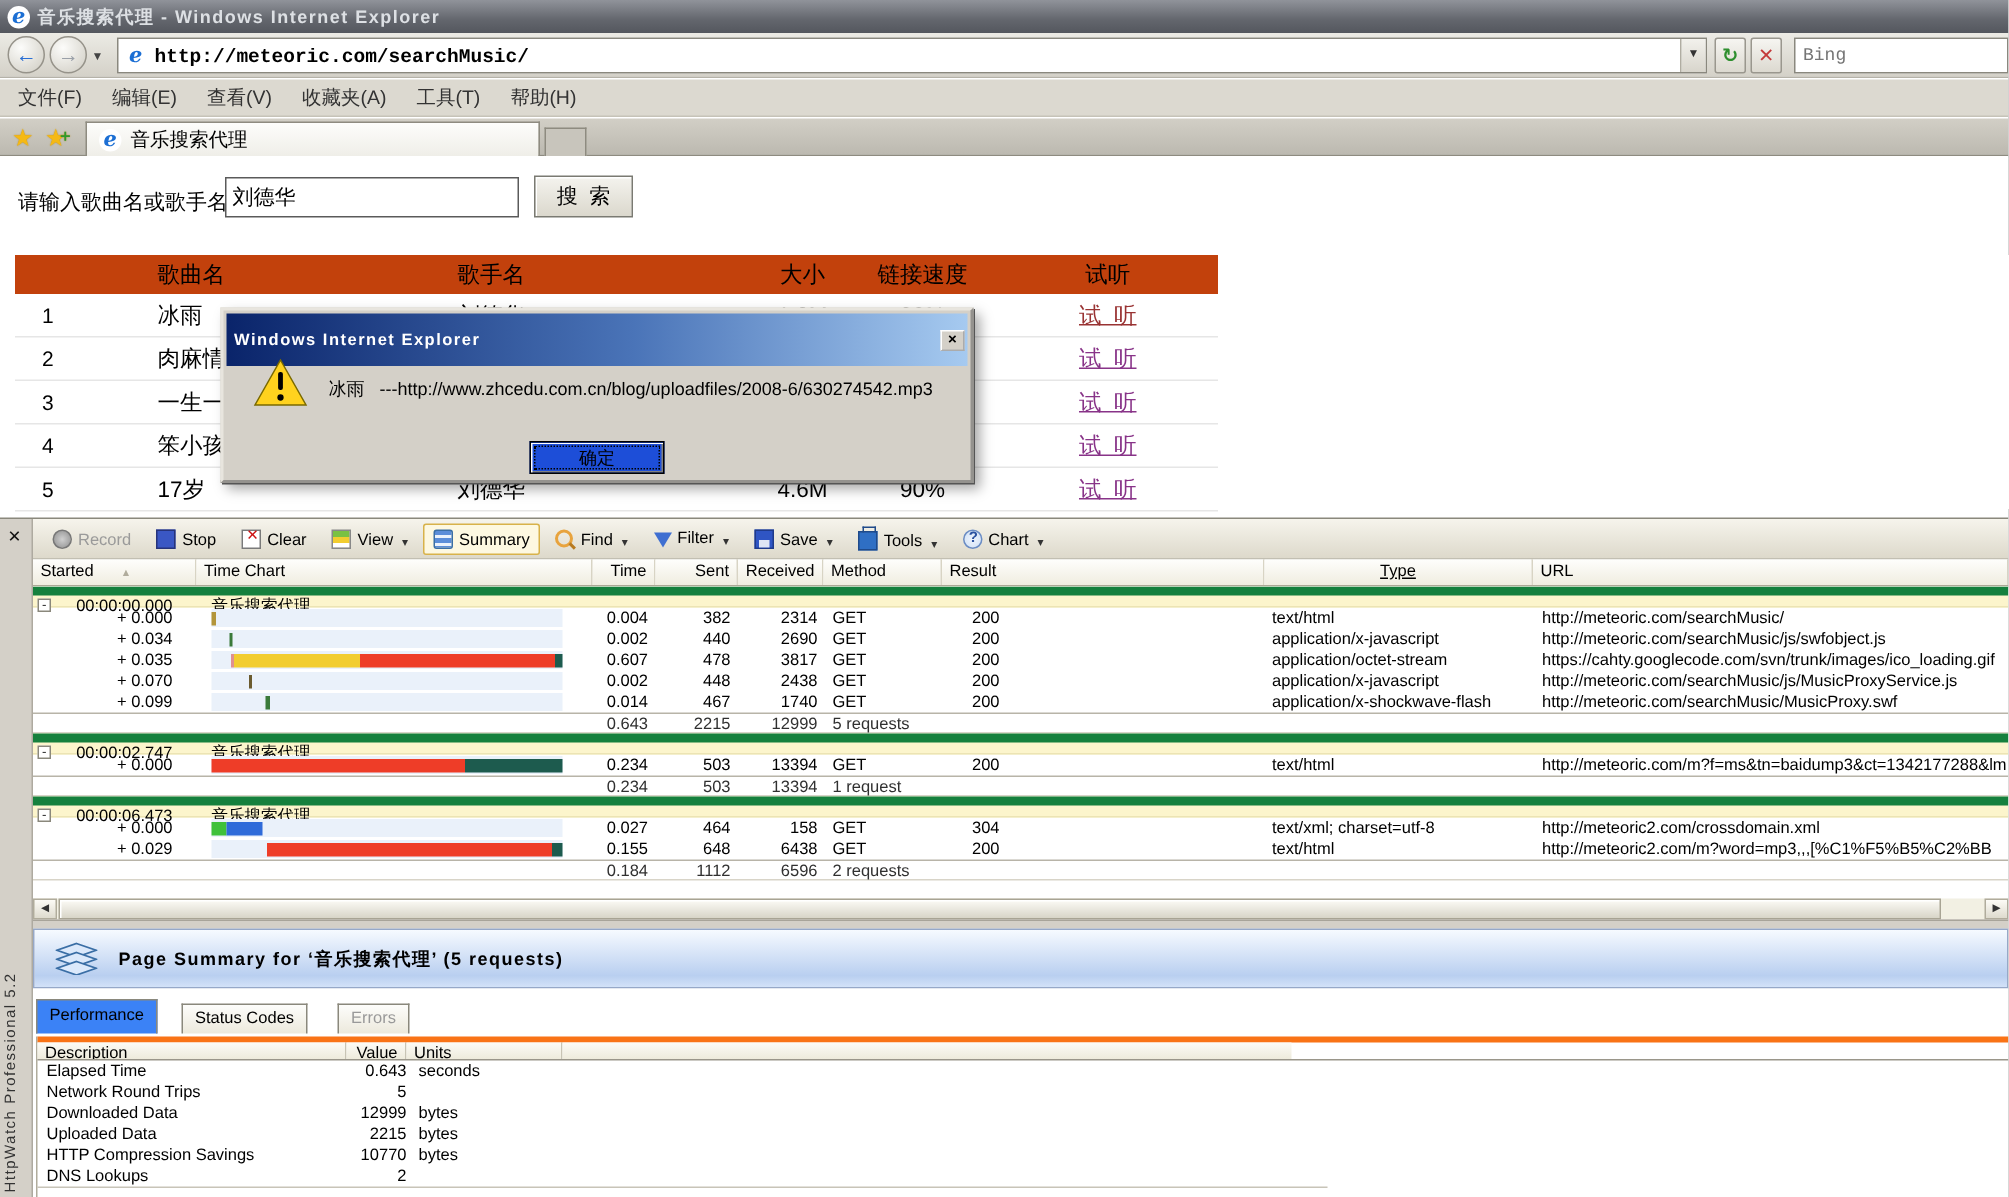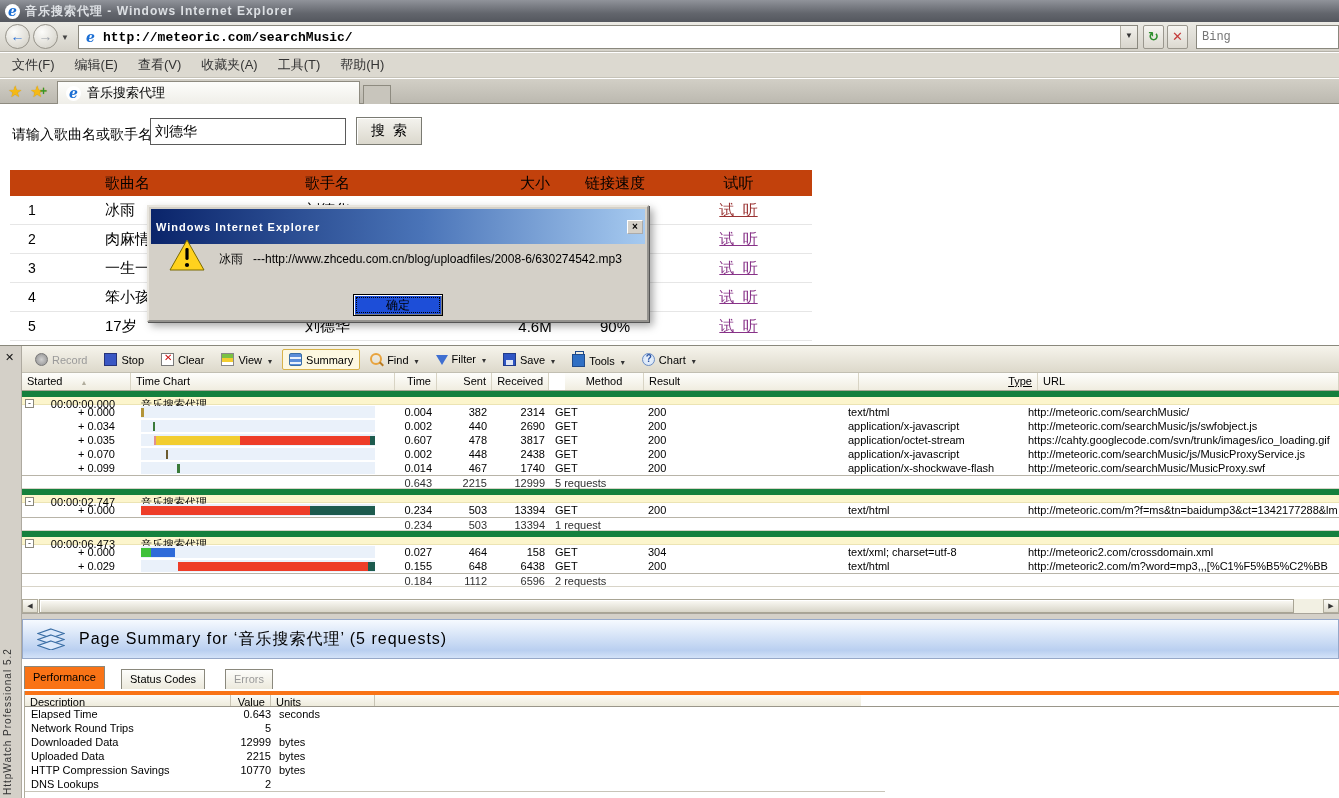--- a/index.html
+++ b/index.html
@@ -143,25 +143,25 @@
   .hs-btn{position:absolute;top:0;width:16px;height:14px;background:linear-gradient(#fcfbf6,#dedbce);
     border:1px solid #b0ac9c;font-size:7px;text-align:center;line-height:12px;color:#333}
   .hs-left{left:0}
   .hs-right{right:0}
   .hs-thumb{position:absolute;left:17px;right:45px;top:0;height:14px;background:linear-gradient(#fcfbf6,#d8d5c8);
     border:1px solid #a8a494;box-shadow:inset 1px 1px 0 #fff}
   .hw-splitter{position:absolute;left:22px;right:0;top:267px;height:6px;background:#d4d0c8;border-top:1px solid #a8a49a}
   .hw-summarybar{position:absolute;left:22px;right:0;top:273px;height:40px;
     background:linear-gradient(#f6faff,#b9cff0 80%,#d3e2f8);border:1px solid #96a8c8;
     display:flex;align-items:center;gap:14px;padding-left:14px}
-  .hw-summarybar .sb-title{font-weight:normal;font-size:16px;letter-spacing:1px}
+  .hw-summarybar .sb-title{font-weight:bold;font-size:12px;letter-spacing:1px}
   .hw-tabs{position:absolute;left:22px;right:0;top:313px;height:32px;background:#fff}
   .pf-tab{position:absolute;border:1px solid #8a887c;border-bottom:none;font-size:11px;
     background:linear-gradient(#fdfdfb,#ece9dc);padding:0 8px;line-height:18px;top:10px;height:20px}
-  .pf-tab.active{background:#f97316;top:7px;height:23px;line-height:21px;z-index:2}
+  .pf-tab.active{background:#3b82f6;top:7px;height:23px;line-height:21px;z-index:2}
   .pf-tab.disabled{color:#999}
   .hw-perf{position:absolute;left:24px;right:0;top:345px;bottom:0;font-size:11px;border-left:1px solid #b0ac9c}
   .pf-head{display:flex;height:16px;border-top:4px solid #f97316;border-bottom:1px solid #9a968a}
   .pf-hcell{background:linear-gradient(#fcfbf6,#eeebdc);border-right:1px solid #c8c4b4;
     line-height:15px;padding:0 5px;overflow:hidden}
   .ph-desc{width:206px}
   .ph-val{width:40px;text-align:right}
   .ph-units{width:104px}
   .ph-fill{width:486px;border-right:none}
   .pf-row{display:flex;height:14px;line-height:14px}
@@ -333,23 +333,23 @@
           <span class="ic ic-help"></span>
           <span>Chart</span>
         </div>
       </div>
     <div class="hw-cols" id="hwCols">
         <div class="hw-col c-started sorted" style="text-align: left; padding: 0px 5px;">Started</div>
         <div class="hw-col c-chart" style="text-align: left; padding: 0px 5px;">Time Chart</div>
         <div class="hw-col c-time num-h" style="text-align: right; padding: 0px 5px;">Time</div>
         <div class="hw-col c-sent num-h" style="text-align: right; padding: 0px 5px;">Sent</div>
         <div class="hw-col c-recv num-h" style="text-align: right; padding: 0px 5px;">Received</div>
-        <div class="hw-col c-method" style="text-align: center; padding: 0px 5px; margin-left: 16px;">Method</div>
+        <div class="hw-col c-method" style="text-align: left; padding: 0px 5px;">Method</div>
         <div class="hw-col c-result" style="text-align: left; padding: 0px 5px;">Result</div>
-        <div class="hw-col c-type" style="text-align: right; padding: 0px 5px; text-decoration: underline;">Type</div>
+        <div class="hw-col c-type" style="text-align: center; padding: 0px 5px; text-decoration: underline;">Type</div>
         <div class="hw-col c-url" style="text-align: left; padding: 0px 5px;">URL</div>
       </div>
     <div class="hw-body" id="hwBody">
         <div class="hw-row group">
           <div class="c-started">00:00:00.000<span class="exp"></span></div>
           <div class="c-chart">音乐搜索代理</div>
           <div class="c-time"></div>
           <div class="c-sent"></div>
           <div class="c-recv"></div>
           <div class="c-method"></div>

